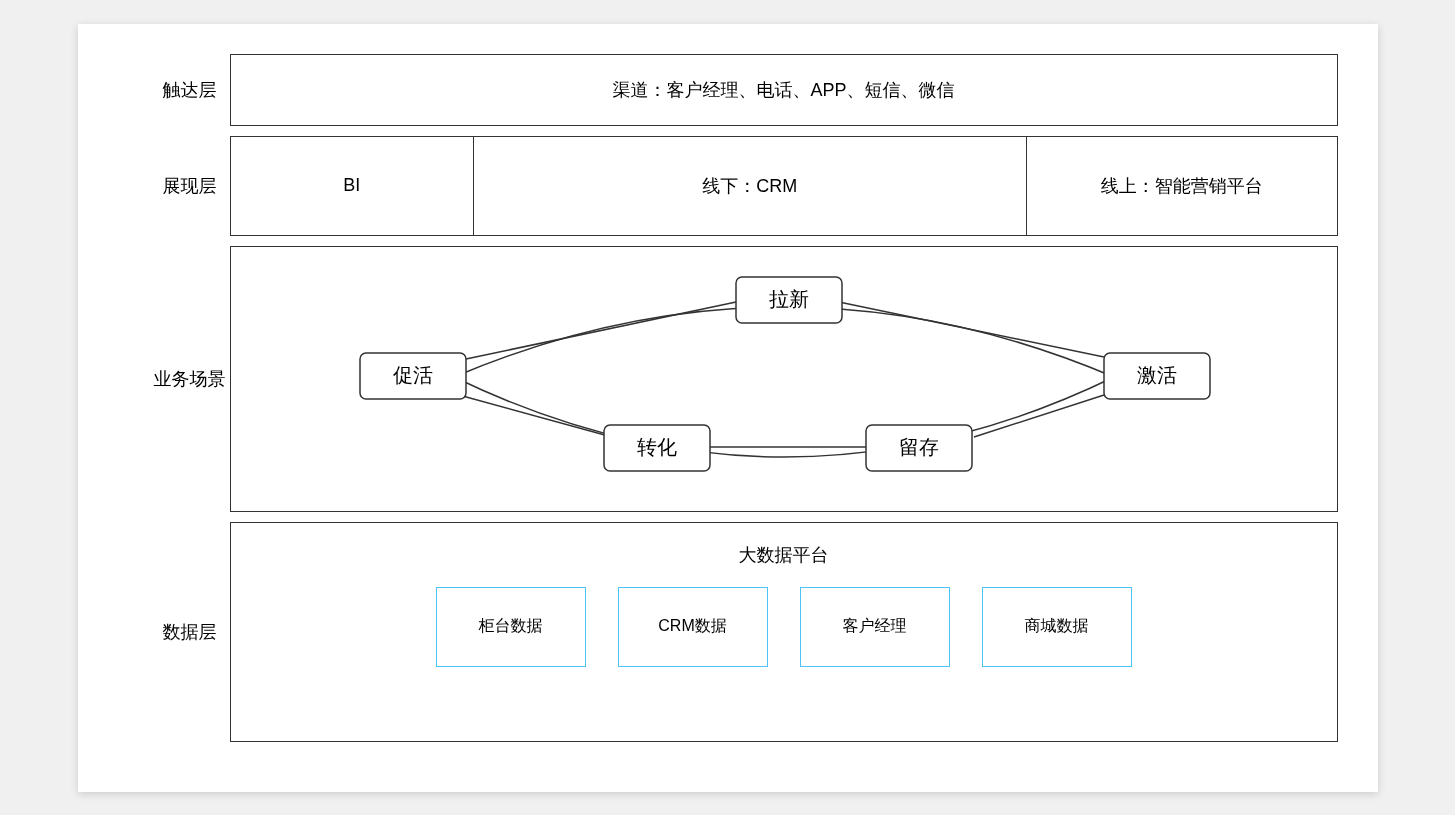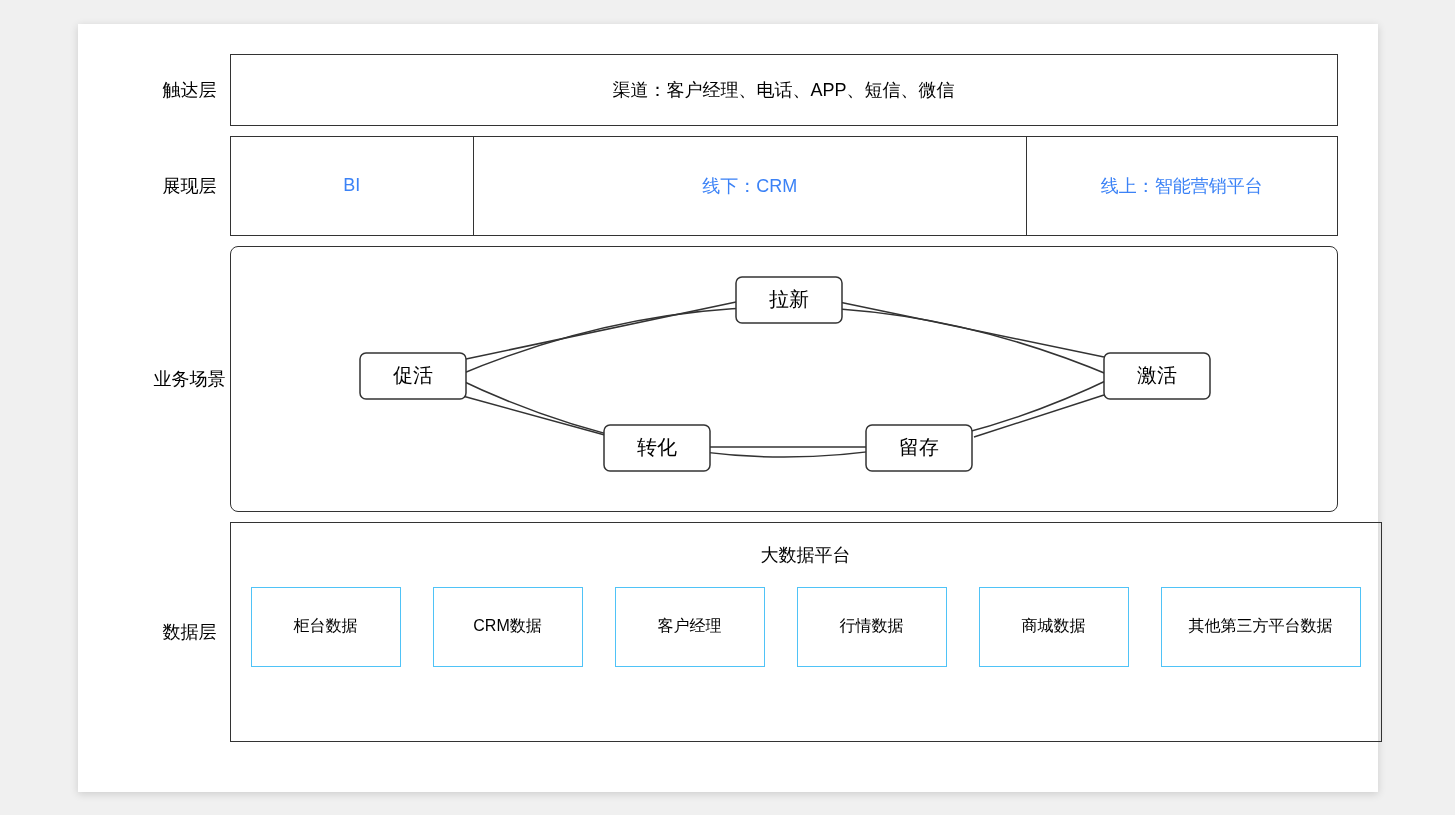--- a/index.html
+++ b/index.html
@@ -61,35 +61,34 @@
       display: flex;
       flex-direction: row;
       min-height: 100px;
     }
     .display-cell {
       border-right: 1.5px solid #333;
       display: flex;
       align-items: center;
       justify-content: center;
       font-size: 18px;
-      color: #3b82f6;
+      color: #000000;
     }
     .display-cell:last-child {
       border-right: none;
     }
     .display-cell-bi { width: 22%; }
     .display-cell-crm { flex: 1; }
     .display-cell-online { width: 28%; }
 
     
     .biz-layer .layer-content {
       min-height: 260px;
       position: relative;
       overflow: visible;
-      border-radius: 8px;
     }
 
     
     .data-layer .layer-content {
       min-height: 220px;
       display: flex;
       flex-direction: column;
       align-items: center;
       padding: 20px 20px 4px 20px;
     }
@@ -186,19 +185,17 @@
   </div>
 
   <div class="layer-row data-layer">
     <div class="layer-label">数据层</div>
     <div class="layer-content">
       <div class="data-platform-title">大数据平台</div>
       <div class="data-cards">
         <div class="data-card">柜台数据</div>
         <div class="data-card">CRM数据</div>
         <div class="data-card">客户经理</div>
-        <div class="data-card">行情数据</div>
         <div class="data-card">商城数据</div>
-        <div class="data-card" style="width:200px;">其他第三方平台数据</div>
       </div>
     </div>
   </div>
 </div>
 
 </body></html>

